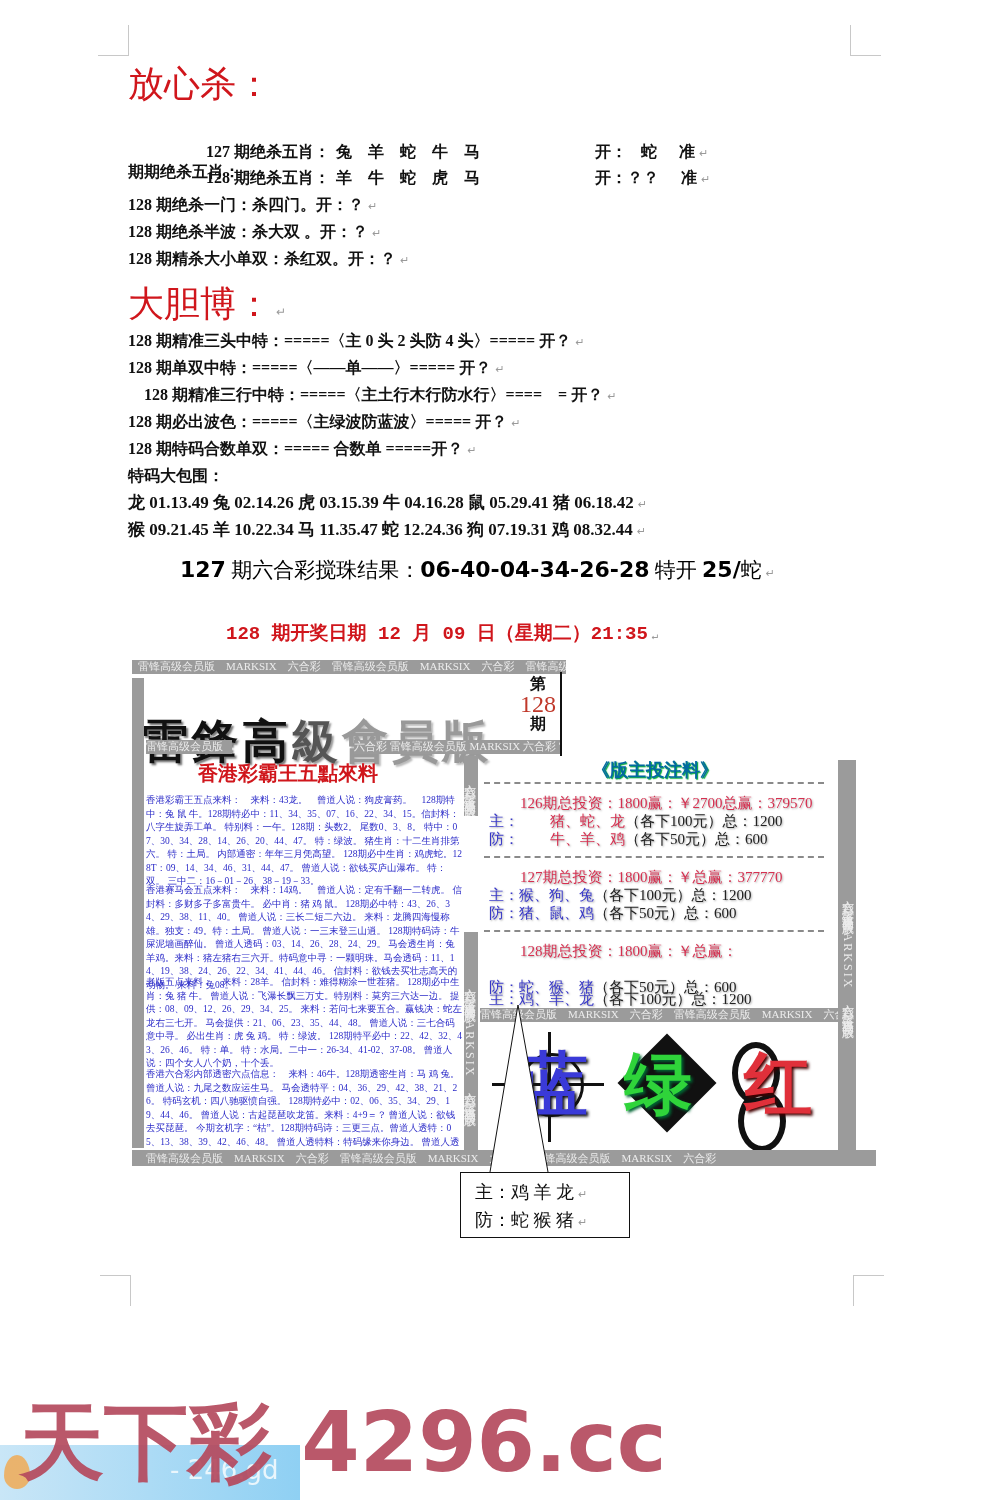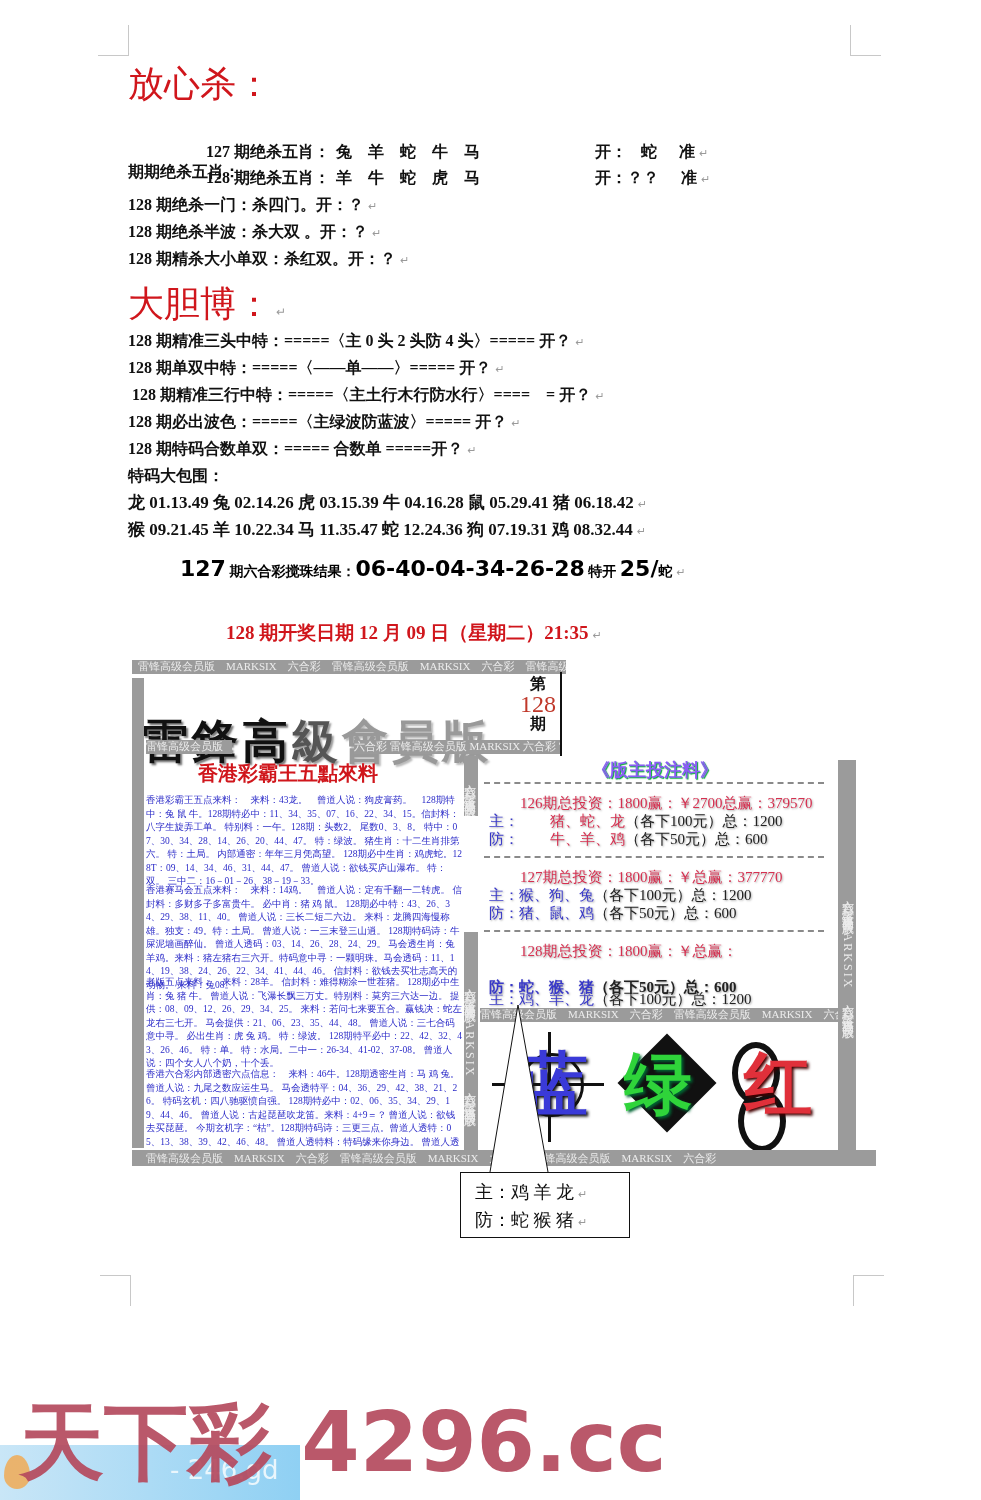--- a/index.html
+++ b/index.html
@@ -15,39 +15,39 @@
   .c-bl { left: 100px; top: 1275px; border-right-width: 1px; border-top-width: 1px; }
   .c-br { left: 853px; top: 1275px; border-left-width: 1px; border-top-width: 1px; }
 
   .abs { position: absolute; white-space: nowrap; }
   .heading { font-family: "Liberation Serif", serif; color: #d0161c; font-size: 36px; line-height: 40px; }
   .line { font-family: "Liberation Serif", serif; font-weight: bold; font-size: 16px; line-height: 20px; color: #111; }
   .pm { color: #9a9a9a; font-weight: normal; font-size: 11px; margin-left: 4px; }
   .gap { display: inline-block; }
 
   .result { font-family: "DejaVu Sans", sans-serif; font-weight: bold; font-size: 22px; color: #000; }
-  .result .cjk { font-family: "Liberation Serif", serif; font-weight: bold; font-size: 14px; }
-  .drawdate { font-family: Liberation Serif, serif; font-weight: bold; font-size: 19px; color: #d0161c; }
+  .result .cjk { font-family: "Liberation Serif", serif; font-weight: normal; font-size: 21px; }
+  .drawdate { font-family: Liberation Mono, monospace; font-weight: bold; font-size: 19px; color: #d0161c; }
 
   
   .pic { position: absolute; left: 132px; top: 660px; width: 730px; height: 506px; background: #fff; }
   .strip { position: absolute; background: #9b9b9b; color: #ececec; font-size: 11px; line-height: 13px; overflow: hidden; white-space: nowrap; font-family: "Liberation Serif", serif; }
   .vstrip { position: absolute; background: #9b9b9b; color: #ececec; font-size: 12px; overflow: hidden; font-family: "Liberation Serif", serif; writing-mode: vertical-rl; text-align: center; letter-spacing: 2px; }
   .banner { position: absolute; left: 10px; top: 16px; width: 370px; height: 60px; font-family: "DejaVu Serif", serif; font-weight: bold; font-size: 46px; line-height: 60px; letter-spacing: 4px; margin-top: 35px; }
   .banner .b1 { color: #111; text-shadow: 2px 2px 2px #777; }
   .banner .b2 { color: #555; text-shadow: 2px 2px 2px #999; }
   .banner .b3 { color: #999; text-shadow: 2px 2px 2px #bbb; }
   .issue { position: absolute; left: 384px; top: 14px; width: 44px; text-align: center; font-family: "Liberation Serif", serif; font-weight: bold; line-height: 20px; }
   .issue .n { color: #c0392b; font-weight: normal; font-size: 24px; }
   .bracket { position: absolute; left: 428px; top: 12px; width: 2px; height: 84px; background: #111; }
 
   .lt-title { position: absolute; left: 66px; top: 100px; font-family: "Liberation Serif", serif; font-weight: bold; font-size: 20px; color: #d0161c; }
   .lt-block { position: absolute; left: 14px; width: 316px; color: #2b2bc8; font-family: "Liberation Serif", serif; font-size: 9.5px; line-height: 13.5px; white-space: normal; word-break: break-all; }
 
-  .rt-title { position: absolute; left: 460px; top: 98px; font-family: "DejaVu Sans", sans-serif; font-weight: bold; font-size: 18px; color: #8b5cf6; text-shadow: 1px 1px 1px #0a3; }
+  .rt-title { position: absolute; left: 460px; top: 98px; font-family: "DejaVu Sans", sans-serif; font-weight: bold; font-size: 18px; color: #0369a1; text-shadow: 1px 1px 1px #0a3; }
   .dash { position: absolute; left: 352px; width: 340px; border-top: 2px dashed #8a8a8a; }
   .rt-line { position: absolute; left: 357px; font-family: "Liberation Serif", serif; font-size: 15px; line-height: 18px; white-space: nowrap; text-shadow: 1px 1px 2px #aaa; }
   .rt-red { color: #d63050; margin-left: 31px; }
   .rt-blue { color: #3838c8; }
   .rt-black { color: #222; }
 
   .bg-wrap { position: absolute; left: 360px; top: 368px; width: 330px; height: 120px; }
   .bg-char { position: absolute; top: 0; font-family: "DejaVu Serif", serif; font-weight: bold; font-size: 68px; line-height: 110px; }
   .bg-blue { left: 28px; color: #3a3ad8; text-shadow: 2px 2px 3px #111; }
   .bg-green { left: 132px; color: #2fd43a; text-shadow: 2px 2px 3px #063; }
@@ -102,21 +102,21 @@
   <span>开：</span><span>？？</span><span class="gap" style="width:22px"></span><span>准</span><span class="pm">↵</span>
 </div>
 
 <div class="abs line" style="left:128px; top:195px;"><span>128 期绝杀一门：杀四门。开：？</span><span class="pm">↵</span></div>
 <div class="abs line" style="left:128px; top:222px;"><span>128 期绝杀半波：杀大双 。开：？</span><span class="pm">↵</span></div>
 <div class="abs line" style="left:128px; top:249px;text-align:right;"><span>128 期精杀大小单双：杀红双。开：？</span><span class="pm">↵</span></div>
 
 <div class="abs heading" style="left:128px; top:284px;"><span>大胆博：</span><span class="pm" style="font-size:12px">↵</span></div>
 <div class="abs line" style="left:128px; top:331px;"><span>128 期精准三头中特：=====〈主 0 头 2 头防 4 头〉===== 开？</span><span class="pm">↵</span></div>
 <div class="abs line" style="left:128px; top:358px;"><span>128 期单双中特：=====〈——单——〉===== 开？</span><span class="pm">↵</span></div>
-<div class="abs line" style="left:132px; top:385px;"><span>128 期精准三行中特：=====〈主土行木行防水行〉====　= 开？</span><span class="pm">↵</span></div>
+<div class="abs line" style="left:144px; top:385px;"><span>128 期精准三行中特：=====〈主土行木行防水行〉====　= 开？</span><span class="pm">↵</span></div>
 <div class="abs line" style="left:128px; top:412px;"><span>128 期必出波色：=====〈主绿波防蓝波〉===== 开？</span><span class="pm">↵</span></div>
 <div class="abs line" style="left:128px; top:439px;"><span>128 期特码合数单双：===== 合数单 =====开？</span><span class="pm">↵</span></div>
 <div class="abs line" style="left:128px; top:466px;">特码大包围：</div>
 <div class="abs line" style="left:128px; top:493px; font-size:17px;"><span>龙 01.13.49 兔 02.14.26 虎 03.15.39 牛 04.16.28 鼠 05.29.41 猪 06.18.42</span><span class="pm">↵</span></div>
 <div class="abs line" style="left:128px; top:520px; font-size:17px;"><span>猴 09.21.45 羊 10.22.34 马 11.35.47 蛇 12.24.36 狗 07.19.31 鸡 08.32.44</span><span class="pm">↵</span></div>
 
 <div class="abs result" style="left:180px; top:556px;">
   <span>127</span><span class="cjk"> 期六合彩搅珠结果：</span><span>06-40-04-34-26-28</span><span class="cjk"> 特开 </span><span>25/</span><span class="cjk">蛇</span><span class="pm">↵</span>
 </div>
 
@@ -160,21 +160,21 @@
   <div class="rt-line" style="top:170px;"><span class="rt-blue">防：</span><span class="rt-red">牛、羊、鸡</span><span class="rt-black">（各下50元）总：600</span></div>
   <div class="dash" style="top:196px;"></div>
 
   <div class="rt-line rt-red" style="top:208px;">127期总投资：1800赢：￥总赢：377770</div>
   <div class="rt-line" style="top:226px;"><span class="rt-blue">主：</span><span class="rt-blue">猴、狗、兔</span><span class="rt-black">（各下100元）总：1200</span></div>
   <div class="rt-line" style="top:244px;"><span class="rt-blue">防：</span><span class="rt-blue">猪、鼠、鸡</span><span class="rt-black">（各下50元）总：600</span></div>
   <div class="dash" style="top:270px;"></div>
 
   <div class="rt-line rt-red" style="top:282px;">128期总投资：1800赢：￥总赢：</div>
   <div class="rt-line" style="top:300px;margin-top:30px;"><span class="rt-blue">主：</span><span class="rt-blue">鸡、羊、龙</span><span class="rt-black">（各下100元）总：1200</span></div>
-  <div class="rt-line" style="top:318px;font-weight:bold;"><span class="rt-blue">防：</span><span class="rt-blue">蛇、猴、猪</span><span class="rt-black">（各下50元）总：600</span></div>
+  <div class="rt-line" style="top:318px;"><span class="rt-blue">防：</span><span class="rt-blue">蛇、猴、猪</span><span class="rt-black">（各下50元）总：600</span></div>
 
   <div class="strip" style="left:348px; top:348px; width:358px; height:14px;">雷锋高级会员版　MARKSIX　六合彩　雷锋高级会员版　MARKSIX　六合彩　雷锋高级会员版　MARKSIX　六合彩</div>
 
   <div class="bg-wrap">
     <div class="crosshair-c"></div>
     <div class="crosshair-h"></div>
     <div class="crosshair-v"></div>
     <div class="bg-char bg-blue">蓝</div>
     <div class="diamond"></div>
     <div class="bg-char bg-green">绿</div>

